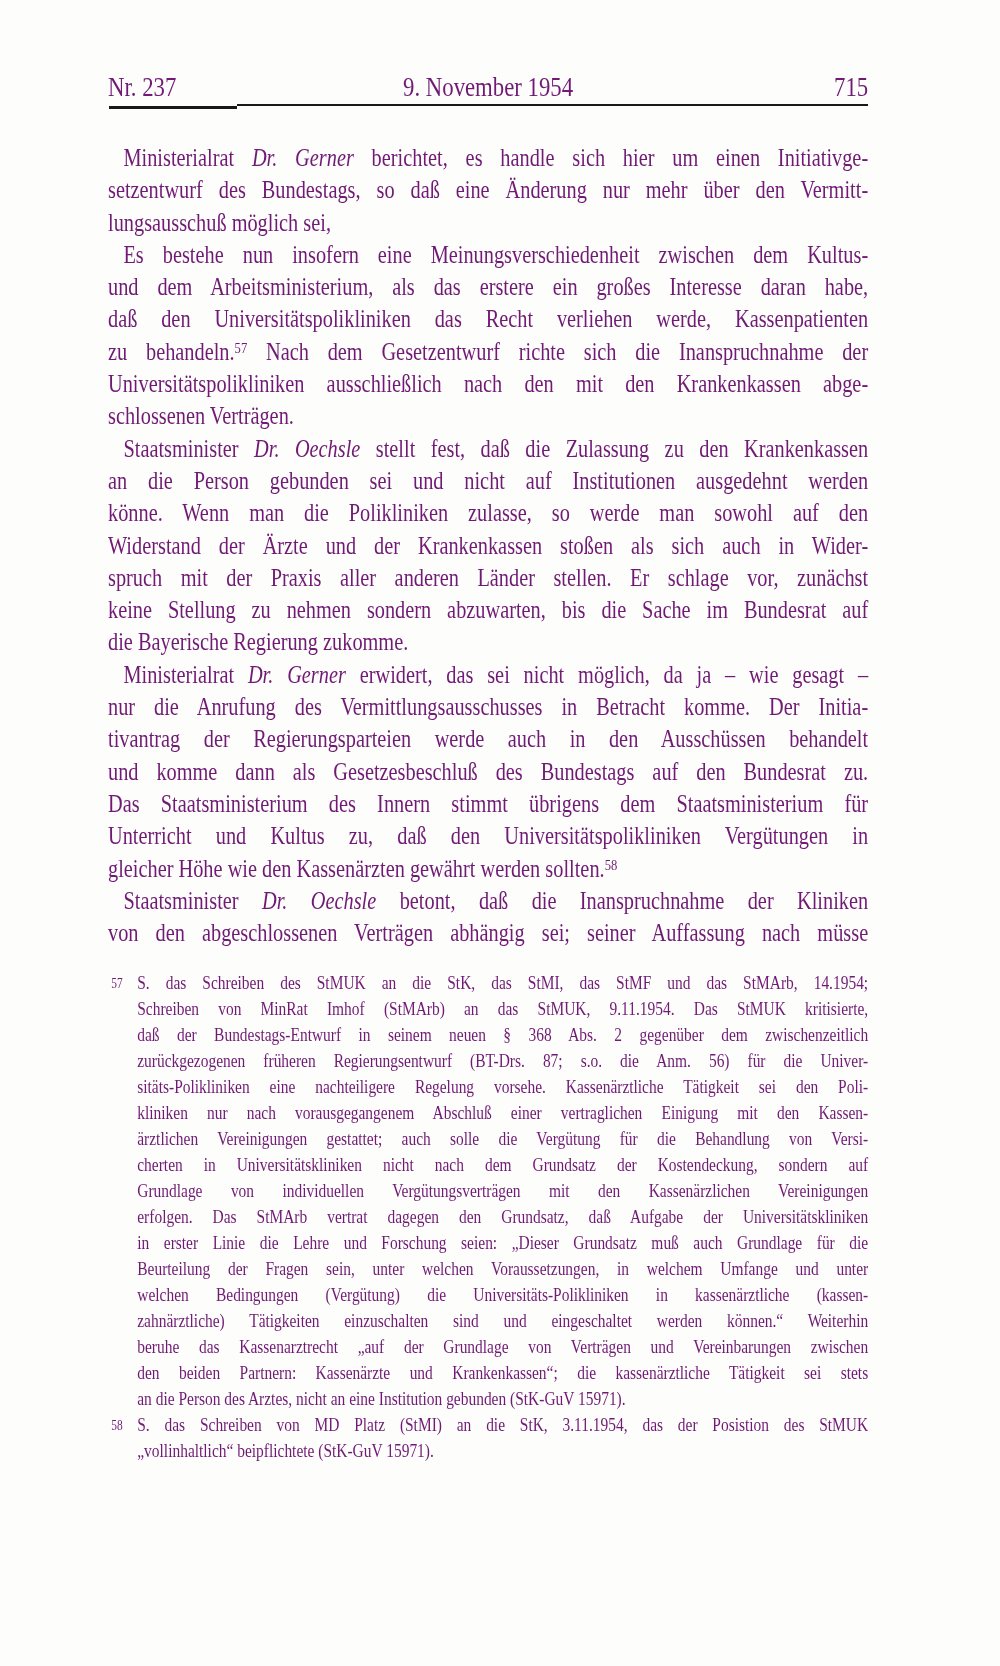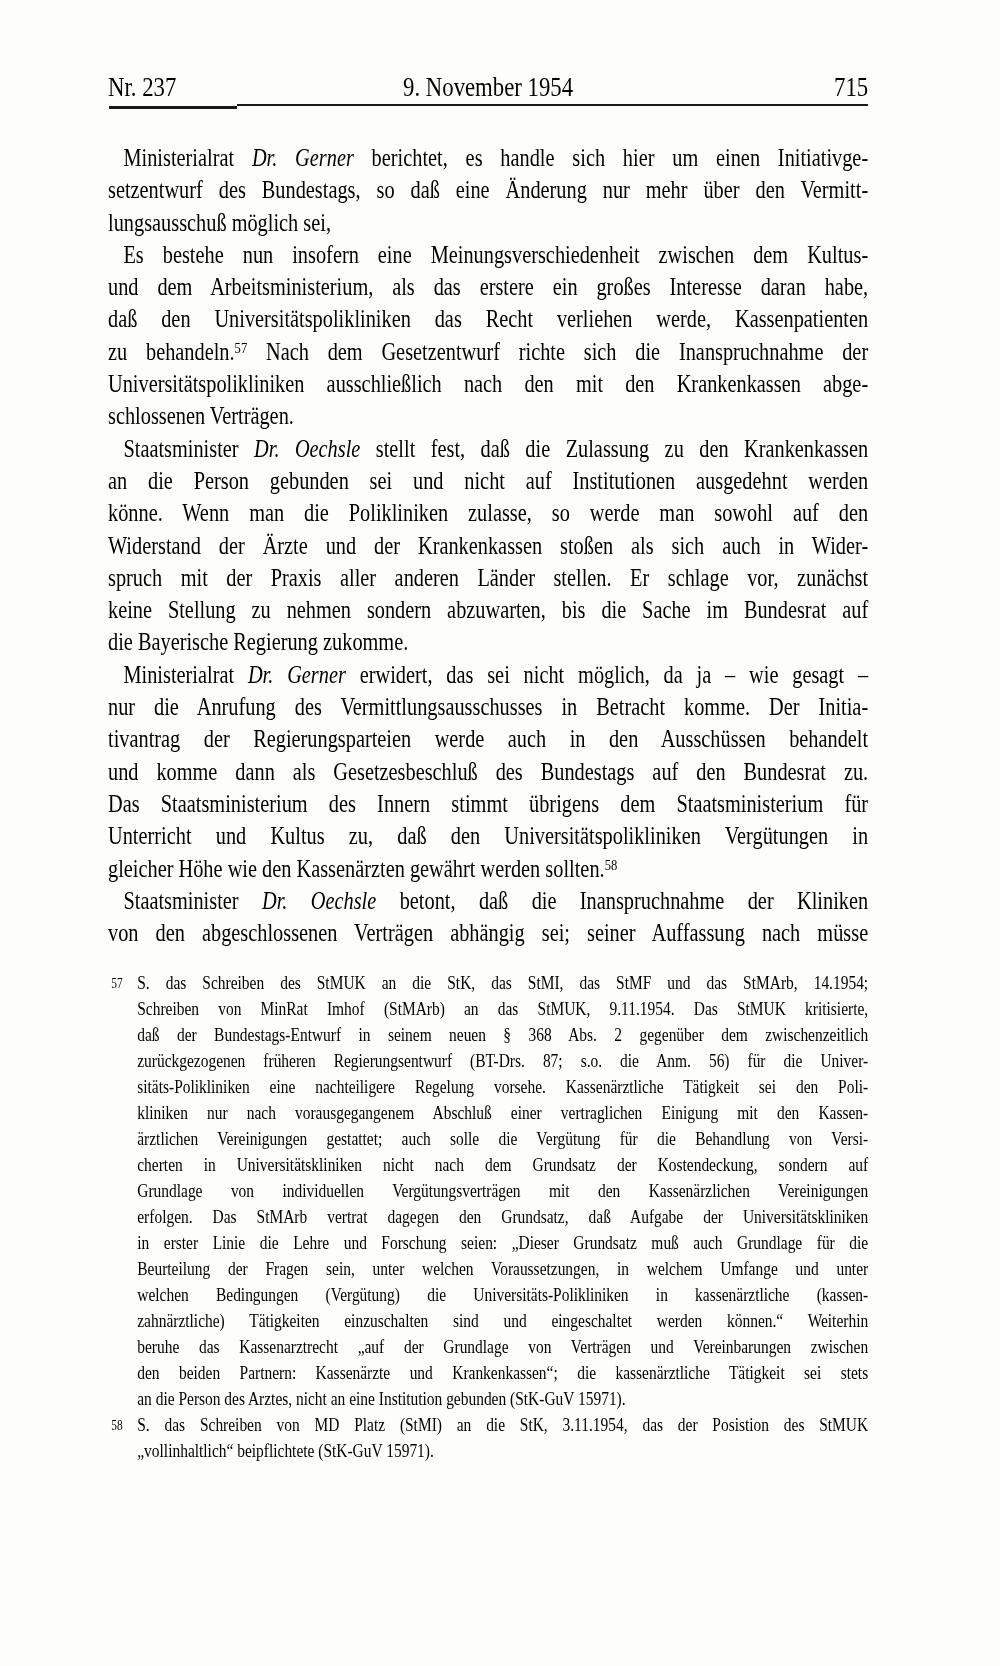--- a/index.html
+++ b/index.html
@@ -1,20 +1,20 @@
 <!DOCTYPE html>
 <html lang="de"><head>
 <meta charset="utf-8">
 <style>
   html,body{margin:0;padding:0;background:#e8e8e8;}
   .page{
     position:relative;
     width:1000px;height:1666px;
     background:#fdfdfb;
-    color:#000000;
+    color:#701a75;
     font-family:"Liberation Serif","DejaVu Serif",serif;
     overflow:hidden;
     margin:0 auto;
   }
   .scalex{
     position:absolute;
     left:108px;
     width:935px;
     transform:scaleX(0.813);
     transform-origin:0 0;

